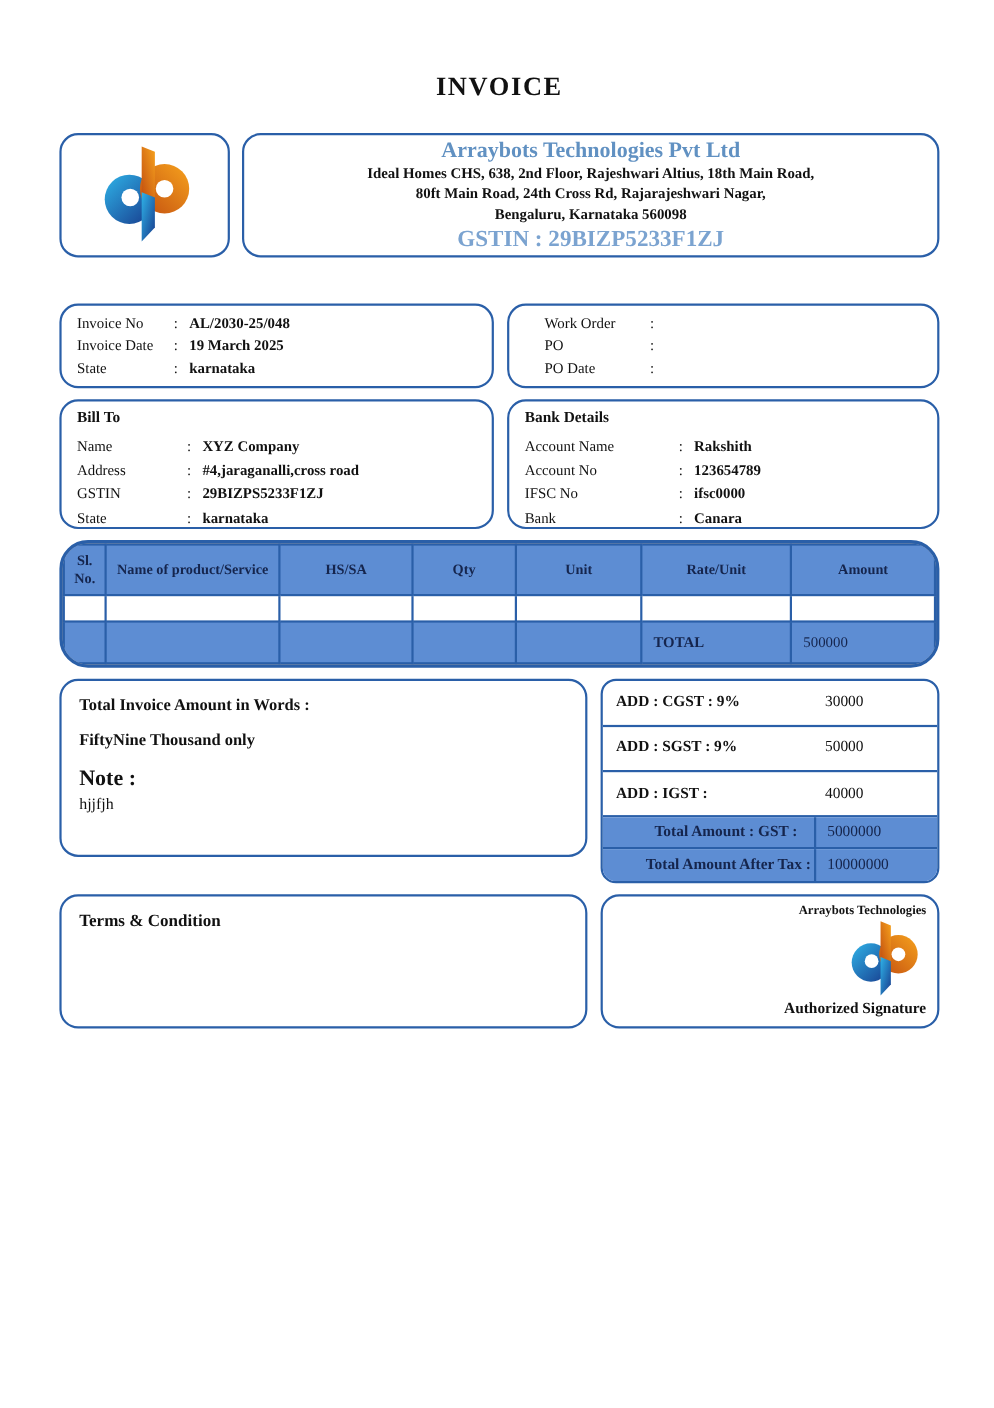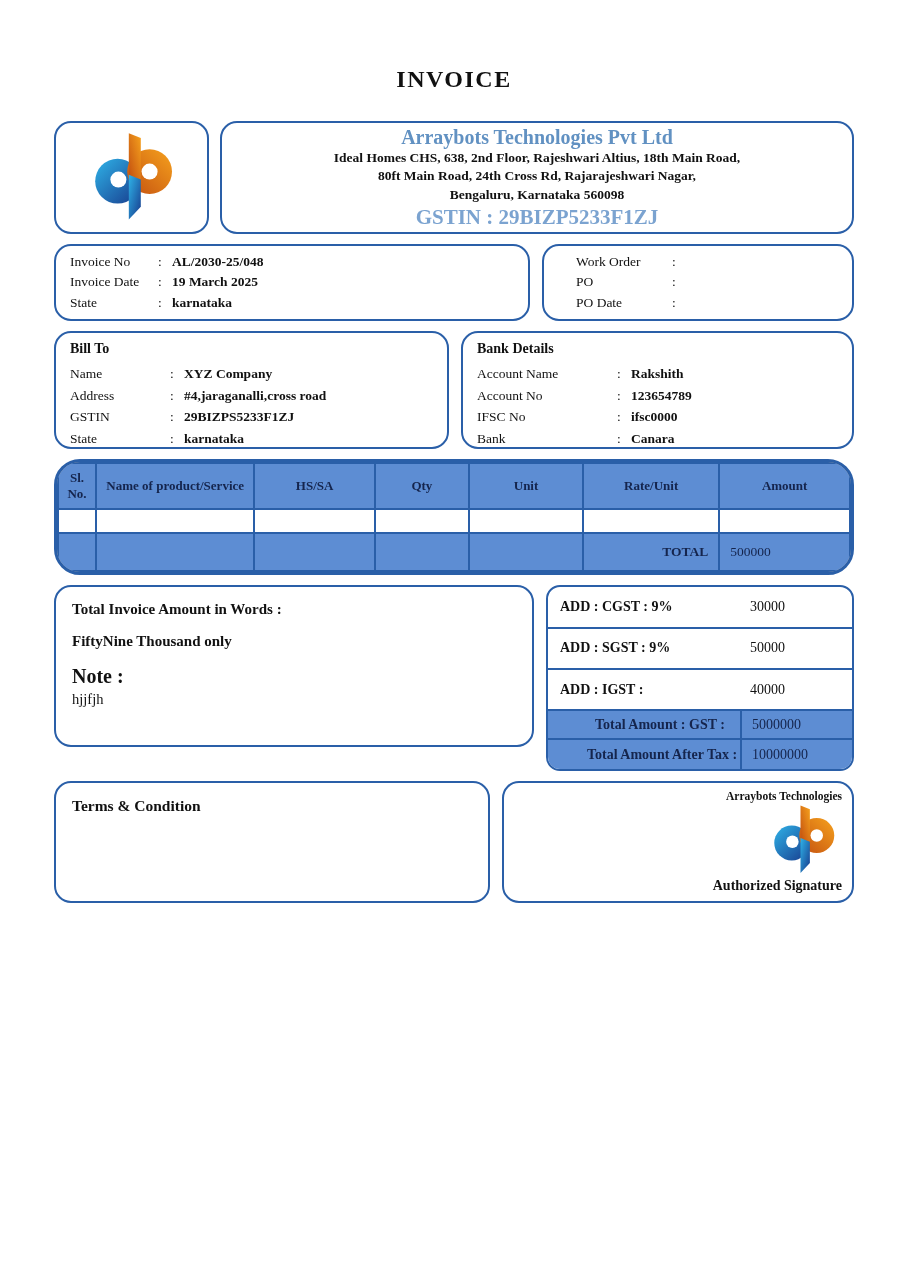--- a/index.html
+++ b/index.html
@@ -30,21 +30,21 @@
   .company-box {
     flex:1; height:113px; text-align:center;
     display:flex; flex-direction:column; justify-content:center; padding:4px 12px;
   }
   .company-name { color:#6191c2; font-weight:bold; font-size:20px; line-height:1.15; }
   .addr { font-weight:bold; font-size:13.5px; line-height:1.38; color:#111; }
   .gstin { color:#7ba3d0; font-weight:bold; font-size:21px; line-height:1.15; margin-top:1px; }
 
   
   .two-col { display:flex; gap:12px; margin-bottom:10px; }
-  .meta-box { width:476px; padding:6px 14px; }
+  .meta-box { width:395px; padding:6px 14px;margin-top:32px; }
   .meta-box.right { width:auto; flex:1;padding-left:32px; }
   .kv { display:grid; grid-template-columns:88px 14px 1fr; font-size:13.5px; line-height:1.5; }
   .kv.wide-label { grid-template-columns:96px 14px 1fr; }
   .kv.bill { grid-template-columns:100px 14px 1fr; line-height:1.62; }
   .kv.bank { grid-template-columns:140px 14px 1fr; line-height:1.62; }
   .kv .v { font-weight:bold; }
   .box-heading { font-weight:bold; font-size:14px; margin-bottom:6px; }
   .party-box { width:395px; padding:8px 14px 6px; height:118px; }
   .party-box.right { width:auto; flex:1; }
 
@@ -54,42 +54,42 @@
     margin-bottom:10px; background:#a3a3a3;
   }
   table.items { width:100%; border-collapse:collapse; }
   table.items th, table.items td { border:2px solid #2a5fa8; }
   table.items th {
     background:#5d8dd3; color:#15254d; font-size:13px; font-weight:bold;
     padding:6px 4px; text-align:center; line-height:1.25;
   }
   tr.empty-row td { background:#ffffff; height:24px; }
   tr.total-row td { background:#5d8dd3; height:38px; color:#15254d; font-size:13.5px; padding:4px 10px; }
-  tr.total-row .t-label { font-weight:bold;text-align:right; }
+  tr.total-row .t-label { font-weight:bold; }
   .c0{width:4.8%;} .c1{width:20%;} .c2{width:15.2%;} .c3{width:11.9%;} .c4{width:14.4%;} .c5{width:17.2%;} .c6{width:16.5%;}
 
   
   .words-box { width:480px; height:162px; padding:14px 16px; }
   .words-heading { font-weight:bold; font-size:15px; margin-bottom:15px; }
   .words-value { font-weight:bold; font-size:15px; margin-bottom:15px; }
   .note-heading { font-weight:bold; font-size:20px; margin-bottom:3px; }
   .note-value { font-size:14.5px; }
 
   .tax-box { flex:1; height:186px; padding:0; overflow:hidden; border-radius:14px; display:flex; flex-direction:column; }
   .tax-row { display:grid; grid-template-columns:1fr 112px; align-items:stretch; border-bottom:2.5px solid #2a5fa8; flex:1; }
   .tax-row:last-child { border-bottom:none; }
   .tax-row .lbl { font-weight:bold; font-size:14px; color:#111; padding-left:12px; display:flex; align-items:center; }
   .tax-row .val { font-size:14px; color:#111; padding-left:10px; display:flex; align-items:center; }
   .tax-row.highlight { background:#5d8dd3; flex:0 0 29px;padding-left:35px; }
   .tax-row.highlight .lbl, .tax-row.highlight .val { color:#15254d; }
   .tax-row.highlight .val { border-left:2.5px solid #2a5fa8; }
   .tax-row.highlight.last .lbl { padding-left:4px; }
 
   
-  .terms-box { width:436px; height:122px; padding:14px 16px; }
+  .terms-box { width:480px; height:122px; padding:14px 16px; }
   .terms-heading { font-weight:bold; font-size:15.5px; }
   .sign-box {
     flex:1; height:122px; padding:7px 10px;
     display:flex; flex-direction:column; align-items:flex-end; justify-content:space-between;
   }
   .sign-company { font-weight:bold; font-size:11.5px; color:#111; }
   .sign-label { font-weight:bold; font-size:14px; color:#111; }
   .logo-svg { display:block; }
 </style>
 </head>

